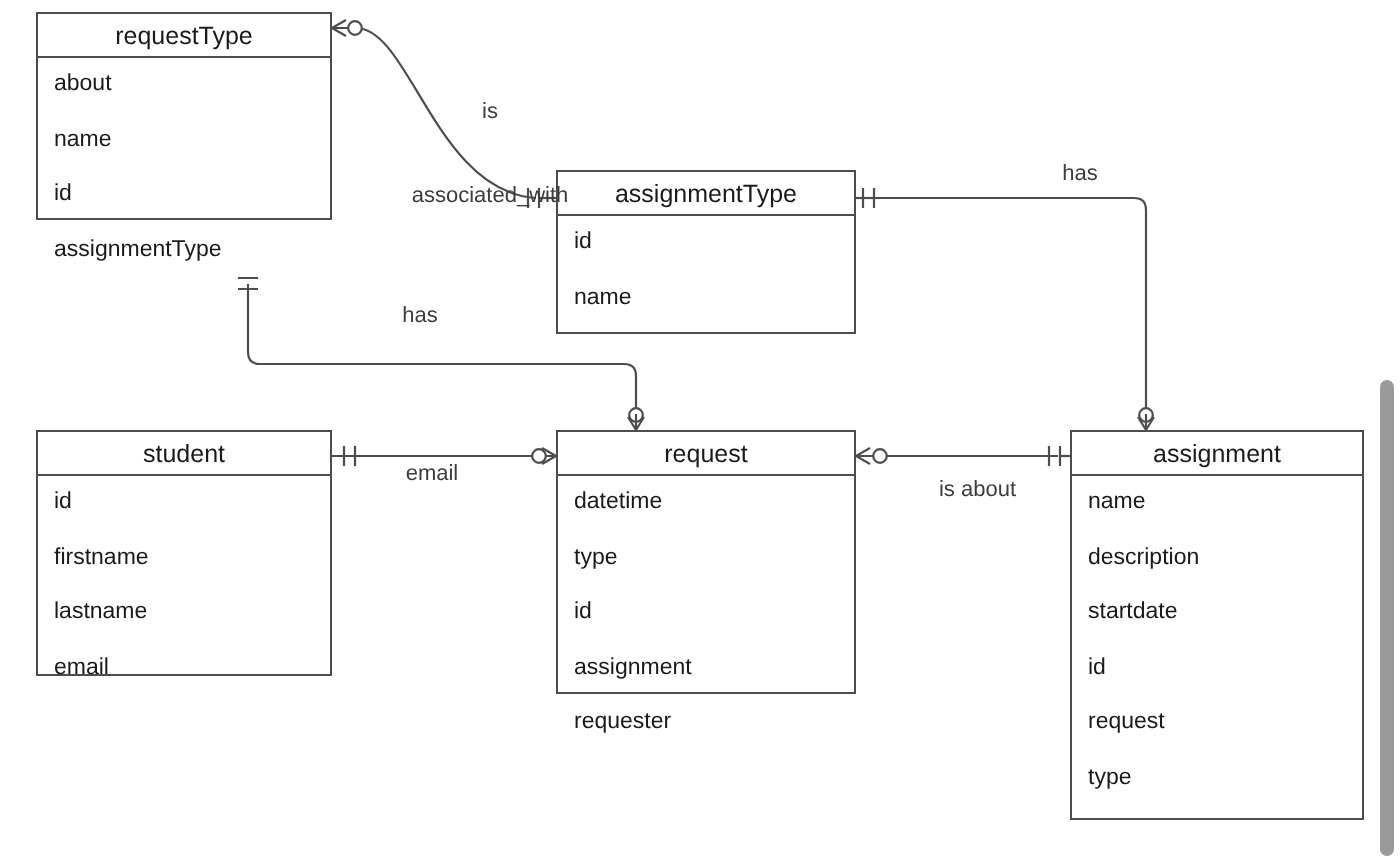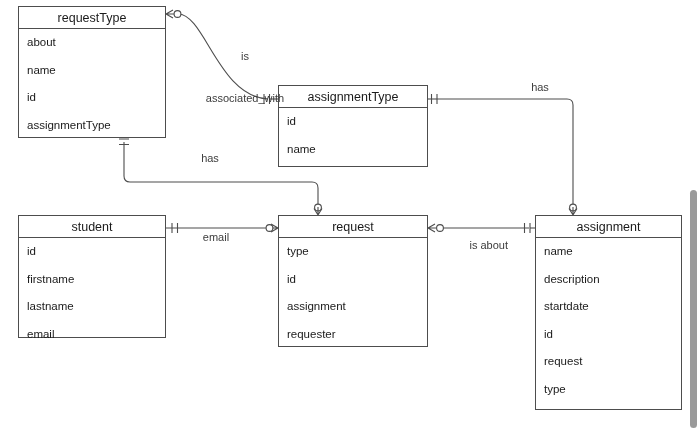--- a/index.html
+++ b/index.html
@@ -155,21 +155,21 @@
   </div>
 
   <div class="edge-label" style="left:180px; top:152px; width:60px;">has</div>
 
   <div class="edge-label" style="left:510px; top:81px; width:60px;">has</div>
 
   <div class="edge-label" style="left:186px; top:231px; width:60px;">email</div>
 
   <div class="edge-label" style="left:448px; top:239px; width:60px;text-align:right;">is about</div>
 
-  <div class="entity" style="left:18px; top:6px; width:148px; height:132px;">
+  <div class="entity" style="left:18px; top:6px; width:148px; height:104px;">
     <div class="entity-title">requestType</div>
     <div class="entity-attrs">
       <div class="attr-row">about</div>
       <div class="attr-row">name</div>
       <div class="attr-row">id</div>
       <div class="attr-row">assignmentType</div>
     </div>
   </div>
 
   <div class="entity" style="left:278px; top:85px; width:150px; height:82px;">
@@ -186,20 +186,21 @@
       <div class="attr-row">id</div>
       <div class="attr-row">firstname</div>
       <div class="attr-row">lastname</div>
       <div class="attr-row">email</div>
     </div>
   </div>
 
   <div class="entity" style="left:278px; top:215px; width:150px; height:132px;">
     <div class="entity-title">request</div>
     <div class="entity-attrs">
+      <div class="attr-row">datetime</div>
       <div class="attr-row">type</div>
       <div class="attr-row">id</div>
       <div class="attr-row">assignment</div>
       <div class="attr-row">requester</div>
     </div>
   </div>
 
   <div class="entity" style="left:535px; top:215px; width:147px; height:195px;">
     <div class="entity-title">assignment</div>
     <div class="entity-attrs">

